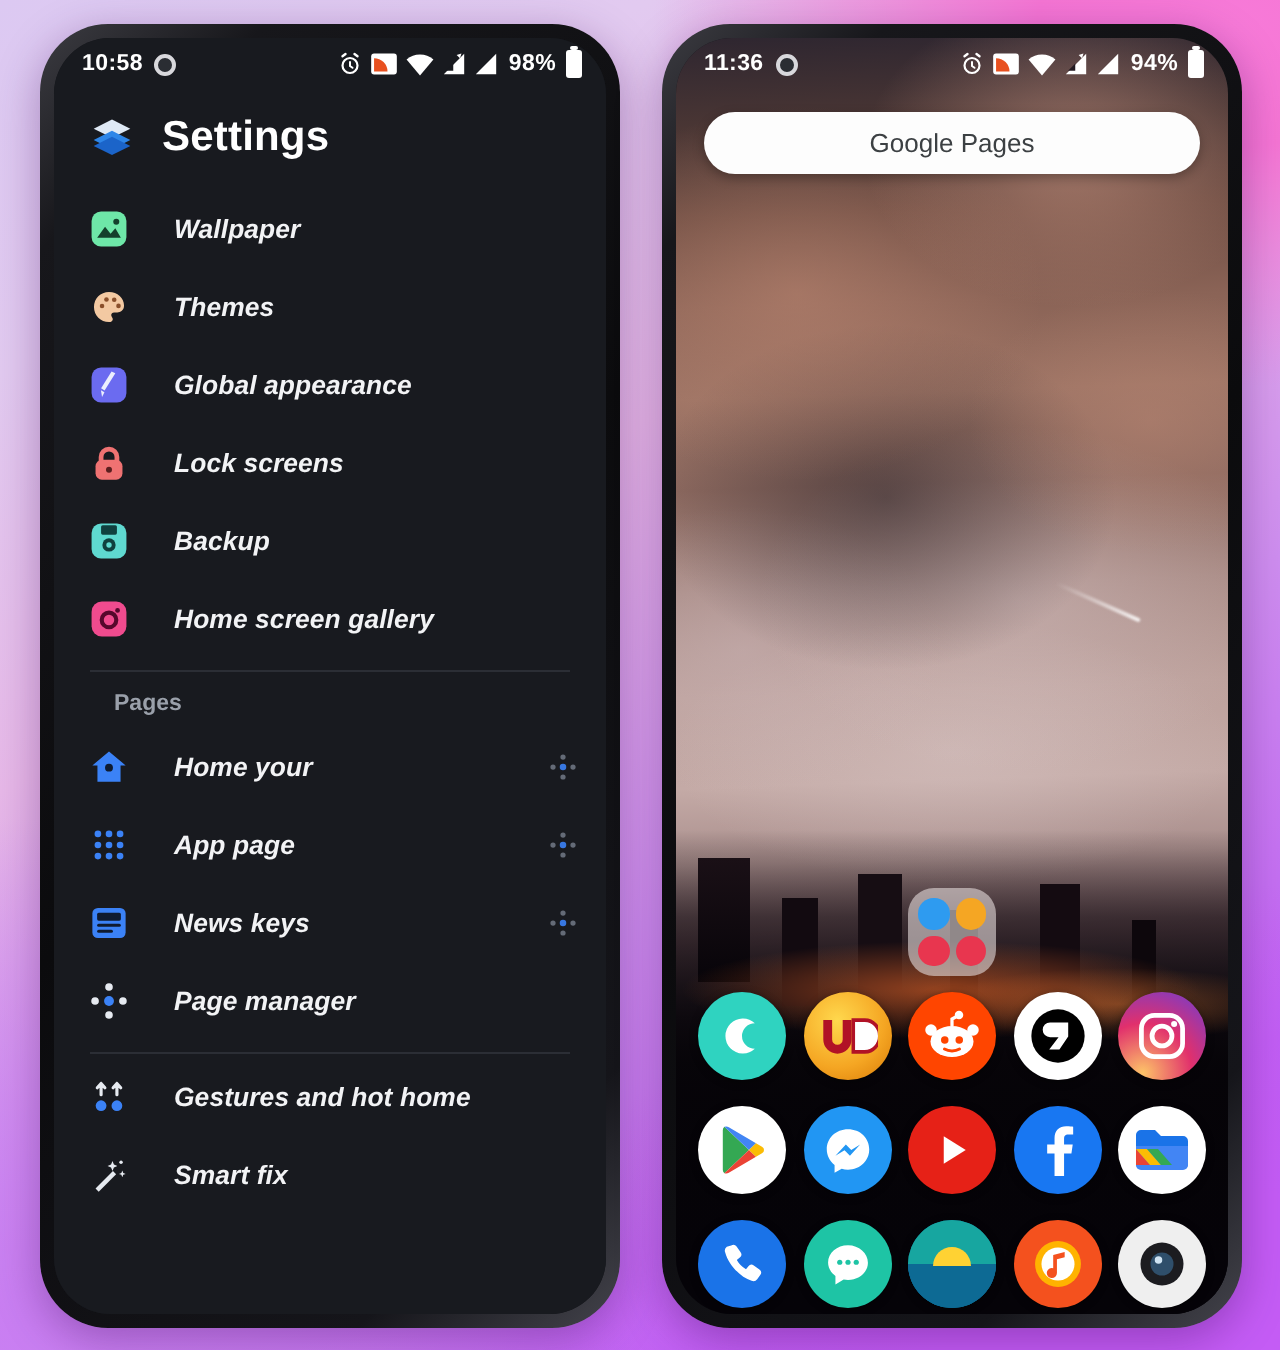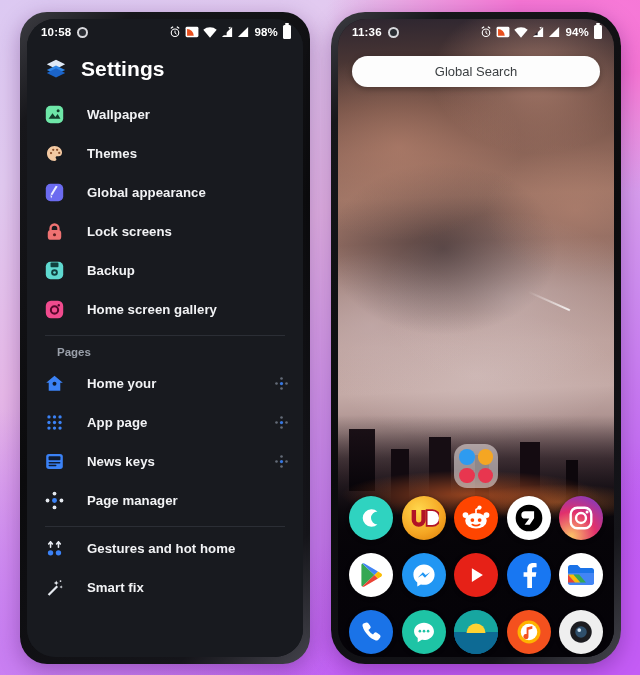--- a/index.html
+++ b/index.html
@@ -25,21 +25,21 @@
     padding: 7px;
     box-shadow: 0 6px 22px rgba(60,10,90,.35);
   }
   .phone-screen {
     width: 100%; height: 100%;
     border-radius: 28px;
     overflow: hidden;
     position: relative;
     background: #15171c;
   }
-  #phone-left  { left: 20px;  top: 12px; width: 290px; height: 652px; border-radius: 27px; }
+  #phone-left  { left: 20px;  top: 12px; width: 290px; height: 652px; }
   #phone-right { left: 331px; top: 12px; width: 290px; height: 652px; }
 
   
   .statusbar {
     height: 26px;
     display: flex; align-items: center;
     padding: 0 12px 0 14px;
     font-size: 11.5px; font-weight: bold;
     color: #fff;
     position: relative; z-index: 5;
@@ -88,20 +88,21 @@
     height: 39px;
     padding-left: 18px; padding-right: 14px;
   }
   .row .ic { width: 19px; height: 19px; flex: 0 0 auto; }
   .row .lbl {
     margin-left: 23px;
     color: #f2f3f5;
     font-size: 13.2px; font-weight: bold;
     letter-spacing: .05px;
     white-space: nowrap;
+    font-style: italic;
   }
   .row .handle { margin-left: auto; width: 15px; height: 15px; opacity: .9; }
   .divider { height: 1px; background: #2b2e35; margin: 6px 18px 2px 18px; }
   .section-label {
     color: #9aa0aa; font-size: 11.5px; font-weight: bold;
     padding: 8px 0 6px 30px;
   }
 
   
   .home-wall {
@@ -416,21 +417,21 @@
         </svg>
         <svg width="12" height="12" viewBox="0 0 20 20">
           <path d="M18.5 18.5 H1.5 L18.5 1.5 Z" fill="#fff"></path>
         </svg>
         <span class="sb-pct">94%</span>
         <span class="sb-batt"></span>
       </span>
     </div>
 
     <div class="searchbar">
-      <span>Global Search</span>
+      <span>Google Pages</span>
     </div>
 
     <div class="folder-widget">
       <span class="mini" style="background:#2e9bf0"></span>
       <span class="mini" style="background:#f5a623"></span>
       <span class="mini" style="background:#e8364f"></span>
       <span class="mini" style="background:#e8364f"></span>
     </div>
 
     <div class="app-grid">

